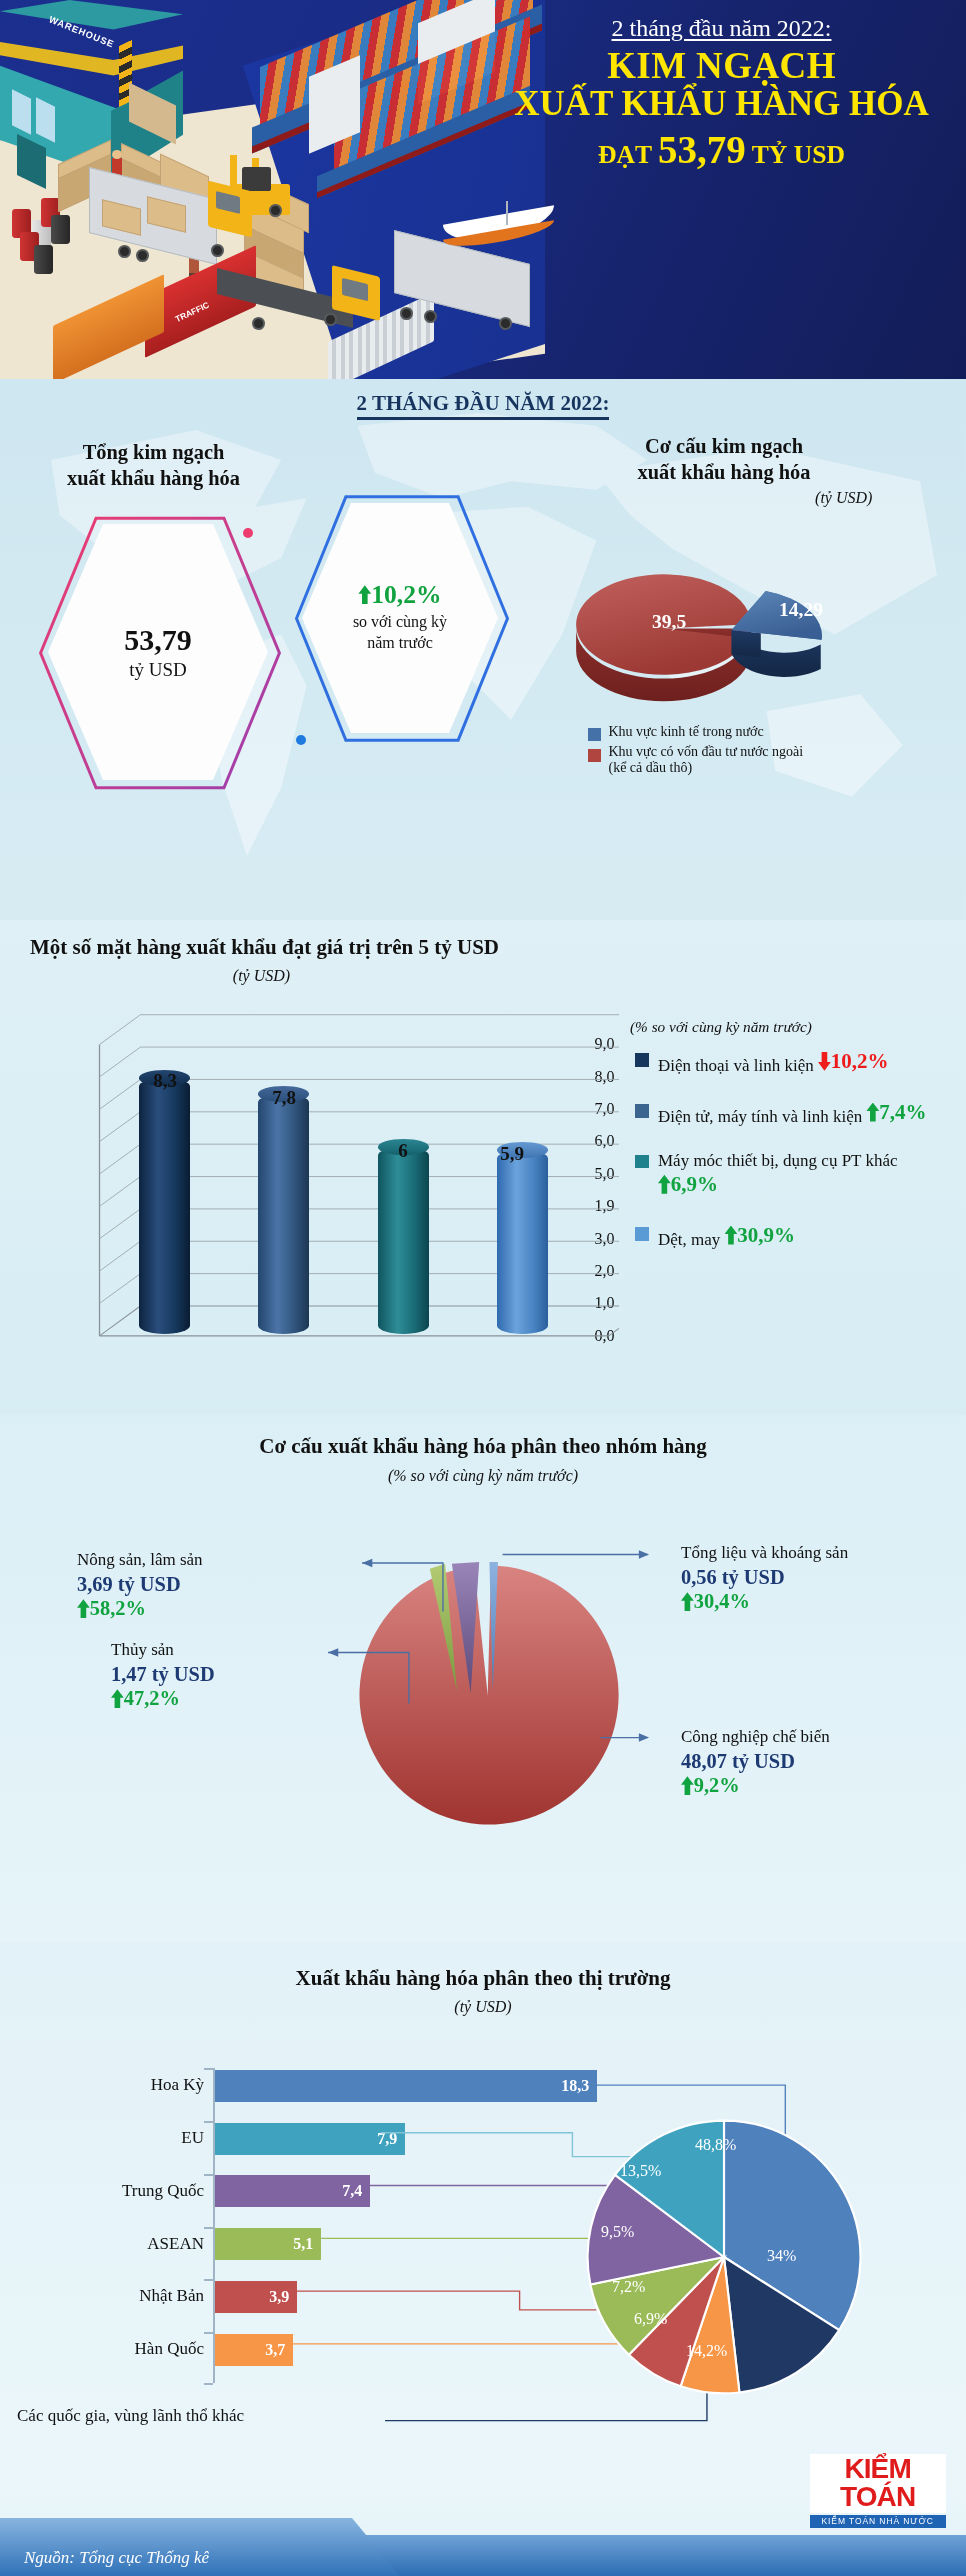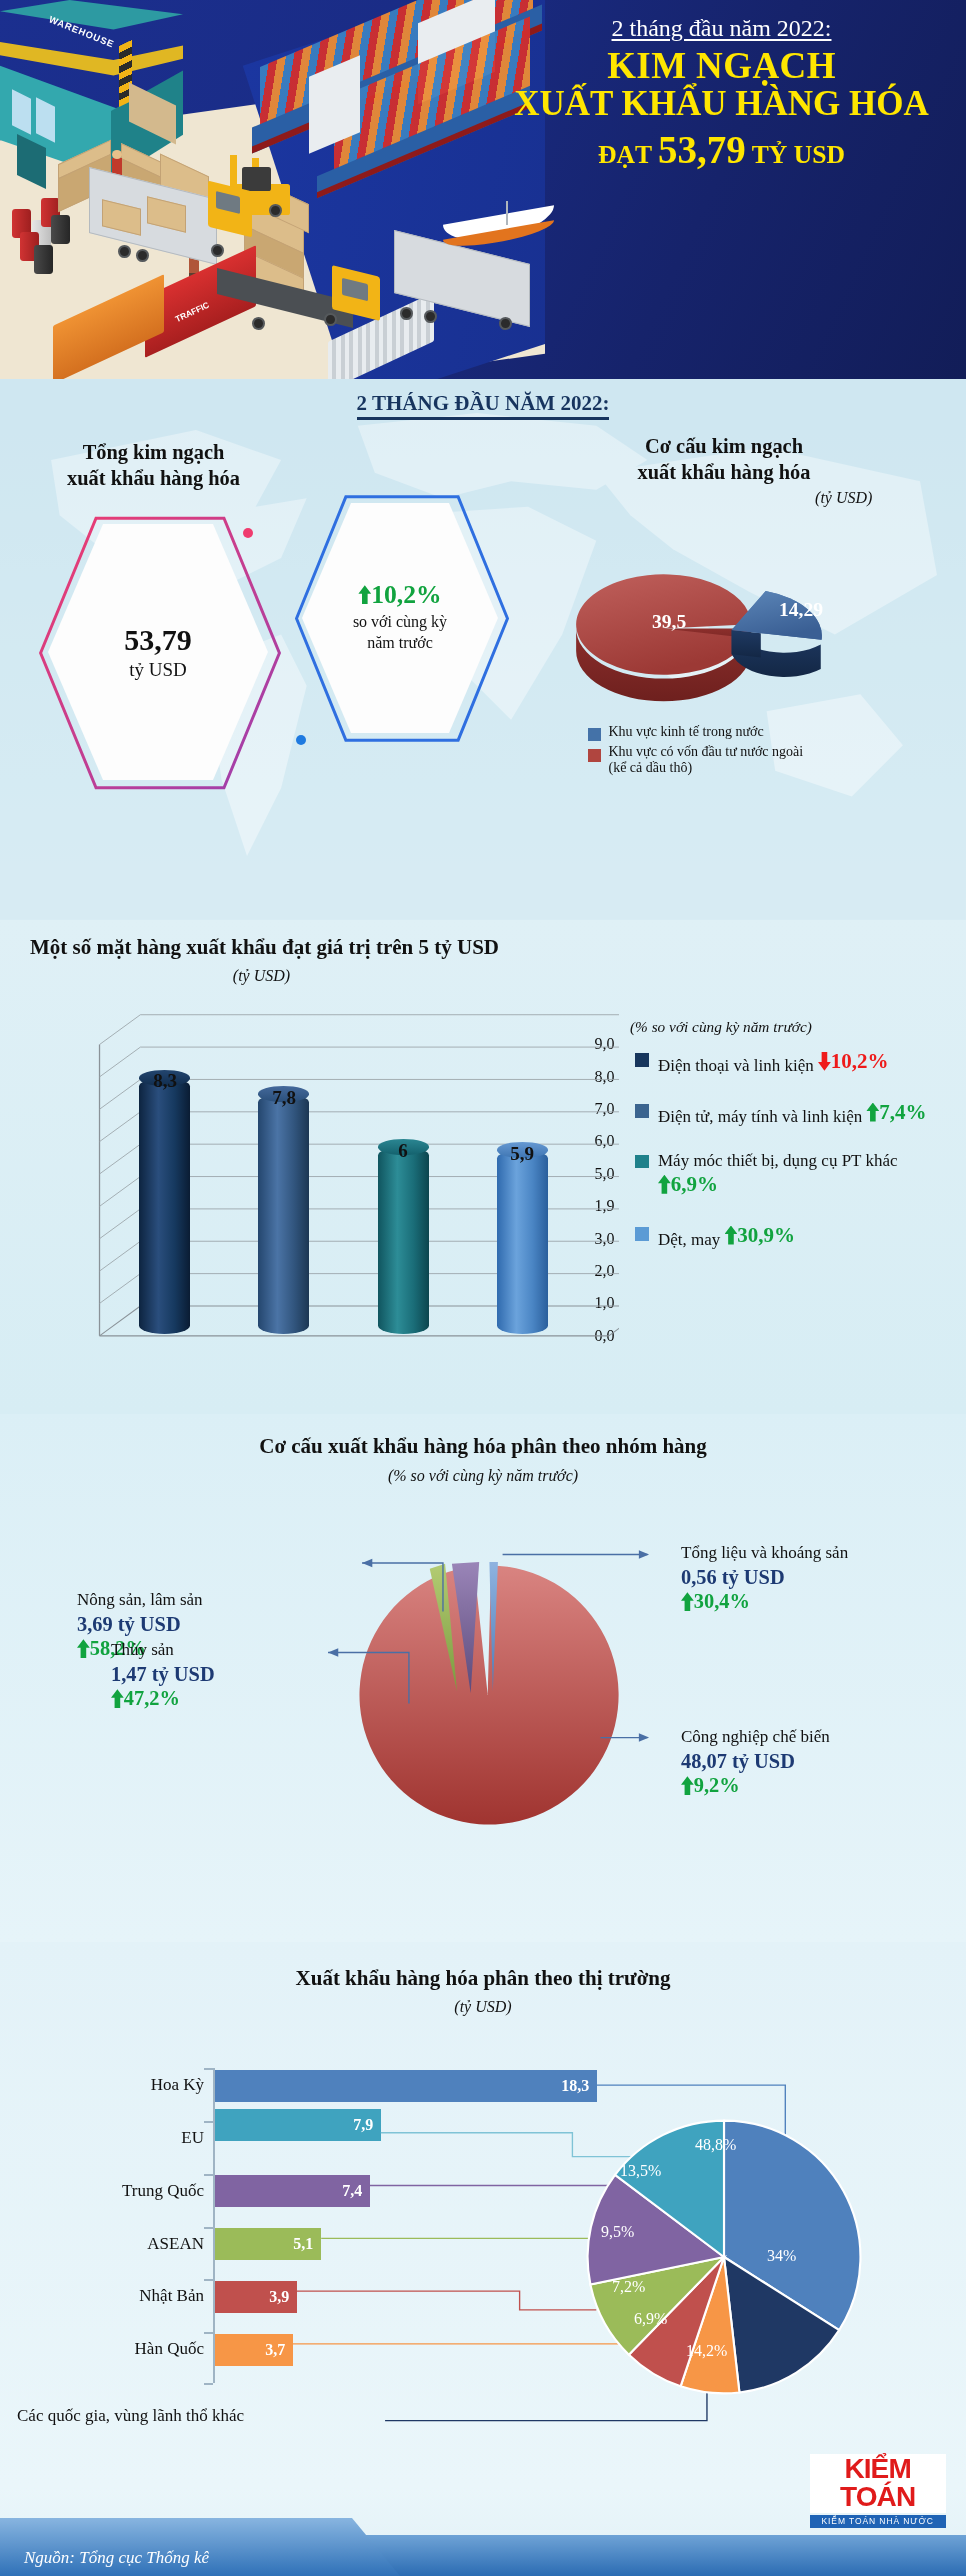--- a/index.html
+++ b/index.html
@@ -448,21 +448,21 @@
     <div class="barval" style="left:237px;top:75px;">7,8</div>
 
     <div class="barc" style="left:331px;height:187px;background:linear-gradient(90deg,#10555f,#2d8d97 38%,#1a6d78 70%,#0c454e);">
       <div class="barcap" style="background:linear-gradient(180deg,#2b8692,#14626e);"></div>
     </div>
     <div class="barval" style="left:356px;top:128px;">6</div>
 
     <div class="barc" style="left:450px;height:184px;background:linear-gradient(90deg,#2f6aae,#6ba3dc 38%,#4a85c4 70%,#2a5f9c);">
       <div class="barcap" style="background:linear-gradient(180deg,#6699d2,#3f76b3);"></div>
     </div>
-    <div class="barval" style="left:475px;top:131px;">5,9</div>
+    <div class="barval" style="left:465px;top:131px;">5,9</div>
   </div>
 
   <div class="legend3">
     <div class="l3row">
       <span class="l3sw" style="background:#17365d;"></span>
       <span class="l3txt">
         <span>Điện thoại và linh kiện</span>
         <span class="l3pct" style="color:#ee1b1b;">
           <span class="ad"></span>
           <span>10,2%</span>
@@ -544,21 +544,21 @@
       <path d="M385,280 L480,280 L480,340"></path>
       <path d="M590,165 L760,165"></path>
       <path d="M705,380 L760,380"></path>
     </g>
     <polygon points="425,175 437,170 437,180" fill="#4a6fa5"></polygon>
     <polygon points="385,280 397,275 397,285" fill="#4a6fa5"></polygon>
     <polygon points="762,165 750,160 750,170" fill="#4a6fa5"></polygon>
     <polygon points="762,380 750,375 750,385" fill="#4a6fa5"></polygon>
   </svg>
 
-  <div class="cal" style="left:77px;top:136px;width:281px;text-align:left;margin-top:40px;">
+  <div class="cal" style="left:77px;top:136px;width:281px;text-align:left;">
     <div>Nông sản, lâm sản</div>
     <div class="amt">3,69 tỷ USD</div>
     <div class="pc">
       <span class="au"></span>
       <span>58,2%</span>
     </div>
   </div>
 
   <div class="cal" style="left:111px;top:226px;width:221px;text-align:left;">
     <div>Thủy sản</div>
@@ -600,21 +600,21 @@
   <div class="vtick" style="left:204px;top:337px;"></div>
   <div class="vtick" style="left:204px;top:390px;"></div>
   <div class="vtick" style="left:204px;top:441px;"></div>
 
   <div class="hcat" style="left:51px;top:143px;width:153px;">Hoa Kỳ</div>
   <div class="hbar" style="left:215px;top:128px;width:382px;background:#4f81bd;">
     <span>18,3</span>
   </div>
 
   <div class="hcat" style="left:51px;top:196px;width:153px;">EU</div>
-  <div class="hbar" style="left:215px;top:167px;width:166px;background:#3fa3bf;align-items:center;">
+  <div class="hbar" style="left:215px;top:181px;width:190px;background:#3fa3bf;align-items:center;">
     <span>7,9</span>
   </div>
 
   <div class="hcat" style="left:51px;top:249px;width:153px;">Trung Quốc</div>
   <div class="hbar" style="left:215px;top:233px;width:155px;background:#8064a2;">
     <span>7,4</span>
   </div>
 
   <div class="hcat" style="left:51px;top:302px;width:153px;">ASEAN</div>
   <div class="hbar" style="left:215px;top:286px;width:106px;background:#9bbb59;">

